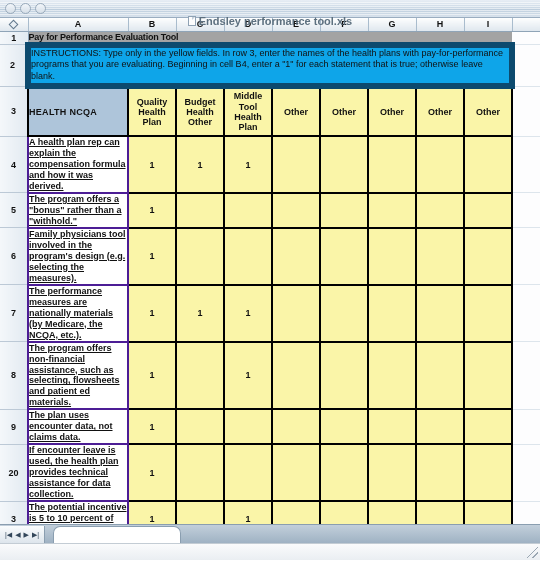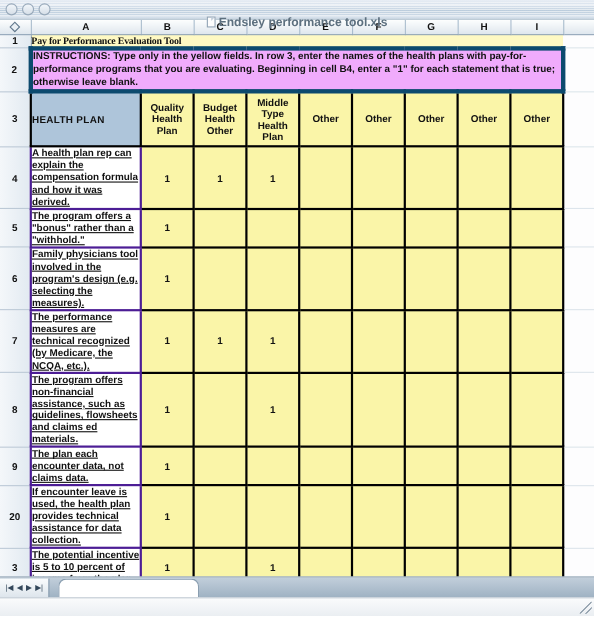--- a/index.html
+++ b/index.html
@@ -143,32 +143,31 @@
   }
 
   
   .title-cell {
     font-size: 15px;
     font-weight: bold;
     color: #111;
     padding-left: 4px;
     letter-spacing: -0.2px;
     white-space: nowrap;
-    background: #fef9c3;
-    border-bottom: 2px solid #6d28d9;
-    font-family: Liberation Serif, serif;
+    background: #a3a3a3;
+    border-bottom: 5px solid #6d28d9;
   }
   .instr-cell {
-    background: #f0abfc;
-    border: 4px solid #0c4a6e;
+    background: #0ea5e9;
+    border: 6px solid #0c4a6e;
     font-size: 8.2px;
     line-height: 1.32;
     color: #15202b;
     padding: 2px 3px;
-    font-weight: bold;
+    font-weight: normal;
     vertical-align: top;
   }
   .hp-label {
     background: #aec5da;
     border: 2px solid #000;
     font-size: 9px;
     font-weight: bold;
     color: #14202a;
     padding-left: 4px;
     letter-spacing: 0.3px;
@@ -312,24 +311,24 @@
       </tr>
 
       <tr style="height:38px">
         <td class="rownum">2</td>
         <td class="instr-cell" colspan="9">INSTRUCTIONS: Type only in the yellow fields. In row 3, enter the names of the health plans with pay-for-performance programs that you are evaluating. Beginning in cell B4, enter a "1" for each statement that is true; otherwise leave blank.</td>
         <td class="empty"></td>
       </tr>
 
       <tr style="height:50px">
         <td class="rownum">3</td>
-        <td class="hp-label">HEALTH PLAN</td>
+        <td class="hp-label">HEALTH NCQA</td>
         <td class="hp-name">Quality Health Plan</td>
         <td class="hp-name">Budget Health Other</td>
-        <td class="hp-name">Middle Type Health Plan</td>
+        <td class="hp-name">Middle Tool Health Plan</td>
         <td class="hp-name">Other</td>
         <td class="hp-name">Other</td>
         <td class="hp-name">Other</td>
         <td class="hp-name">Other</td>
         <td class="hp-name">Other</td>
         <td class="empty"></td>
       </tr>
 
       <tr style="height:39px">
         <td class="rownum">4</td>
@@ -368,49 +367,49 @@
         <td class="mark"></td>
         <td class="mark"></td>
         <td class="mark"></td>
         <td class="mark"></td>
         <td class="mark"></td>
         <td class="empty"></td>
       </tr>
 
       <tr style="height:39px">
         <td class="rownum">7</td>
-        <td class="stmt">The performance measures are technical recognized (by Medicare, the NCQA, etc.).</td>
+        <td class="stmt">The performance measures are nationally materials (by Medicare, the NCQA, etc.).</td>
         <td class="mark">1</td>
         <td class="mark">1</td>
         <td class="mark">1</td>
         <td class="mark"></td>
         <td class="mark"></td>
         <td class="mark"></td>
         <td class="mark"></td>
         <td class="mark"></td>
         <td class="empty"></td>
       </tr>
 
       <tr style="height:46px">
         <td class="rownum">8</td>
-        <td class="stmt">The program offers non-financial assistance, such as guidelines, flowsheets and claims ed materials.</td>
+        <td class="stmt">The program offers non-financial assistance, such as selecting, flowsheets and patient ed materials.</td>
         <td class="mark">1</td>
         <td class="mark"></td>
         <td class="mark">1</td>
         <td class="mark"></td>
         <td class="mark"></td>
         <td class="mark"></td>
         <td class="mark"></td>
         <td class="mark"></td>
         <td class="empty"></td>
       </tr>
 
       <tr style="height:22px">
         <td class="rownum">9</td>
-        <td class="stmt">The plan each encounter data, not claims data.</td>
+        <td class="stmt">The plan uses encounter data, not claims data.</td>
         <td class="mark">1</td>
         <td class="mark"></td>
         <td class="mark"></td>
         <td class="mark"></td>
         <td class="mark"></td>
         <td class="mark"></td>
         <td class="mark"></td>
         <td class="mark"></td>
         <td class="empty"></td>
       </tr>

